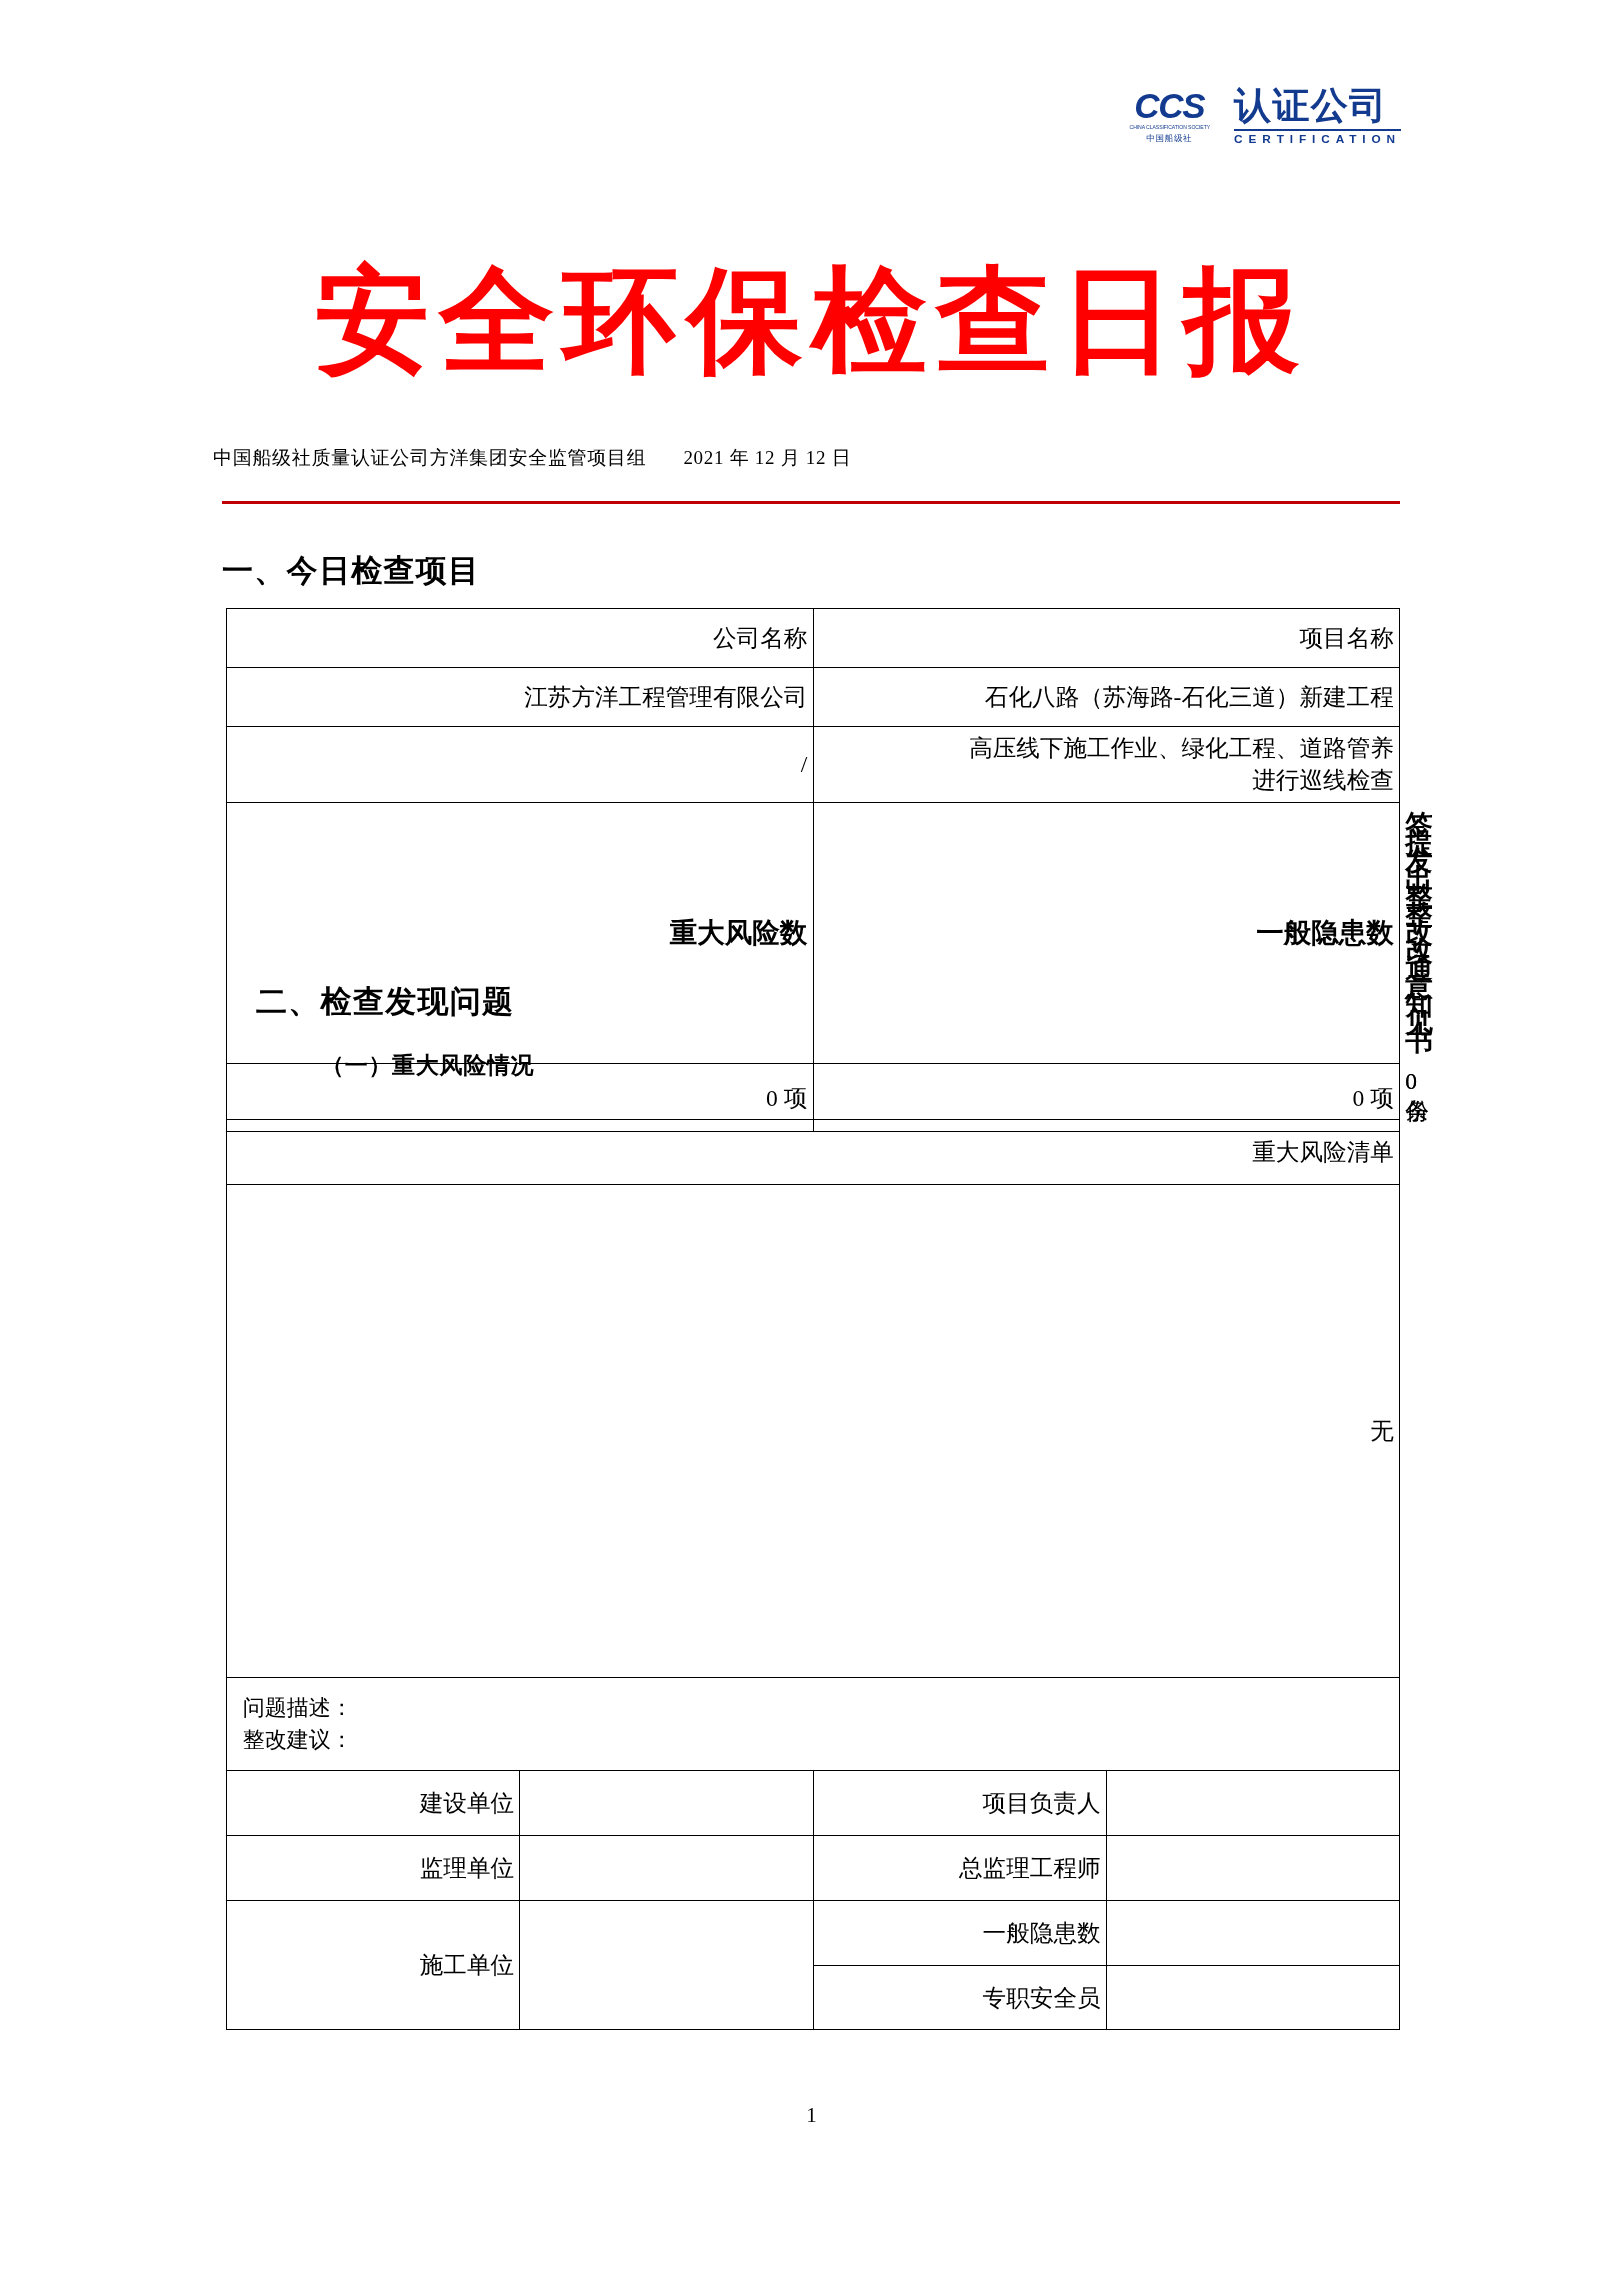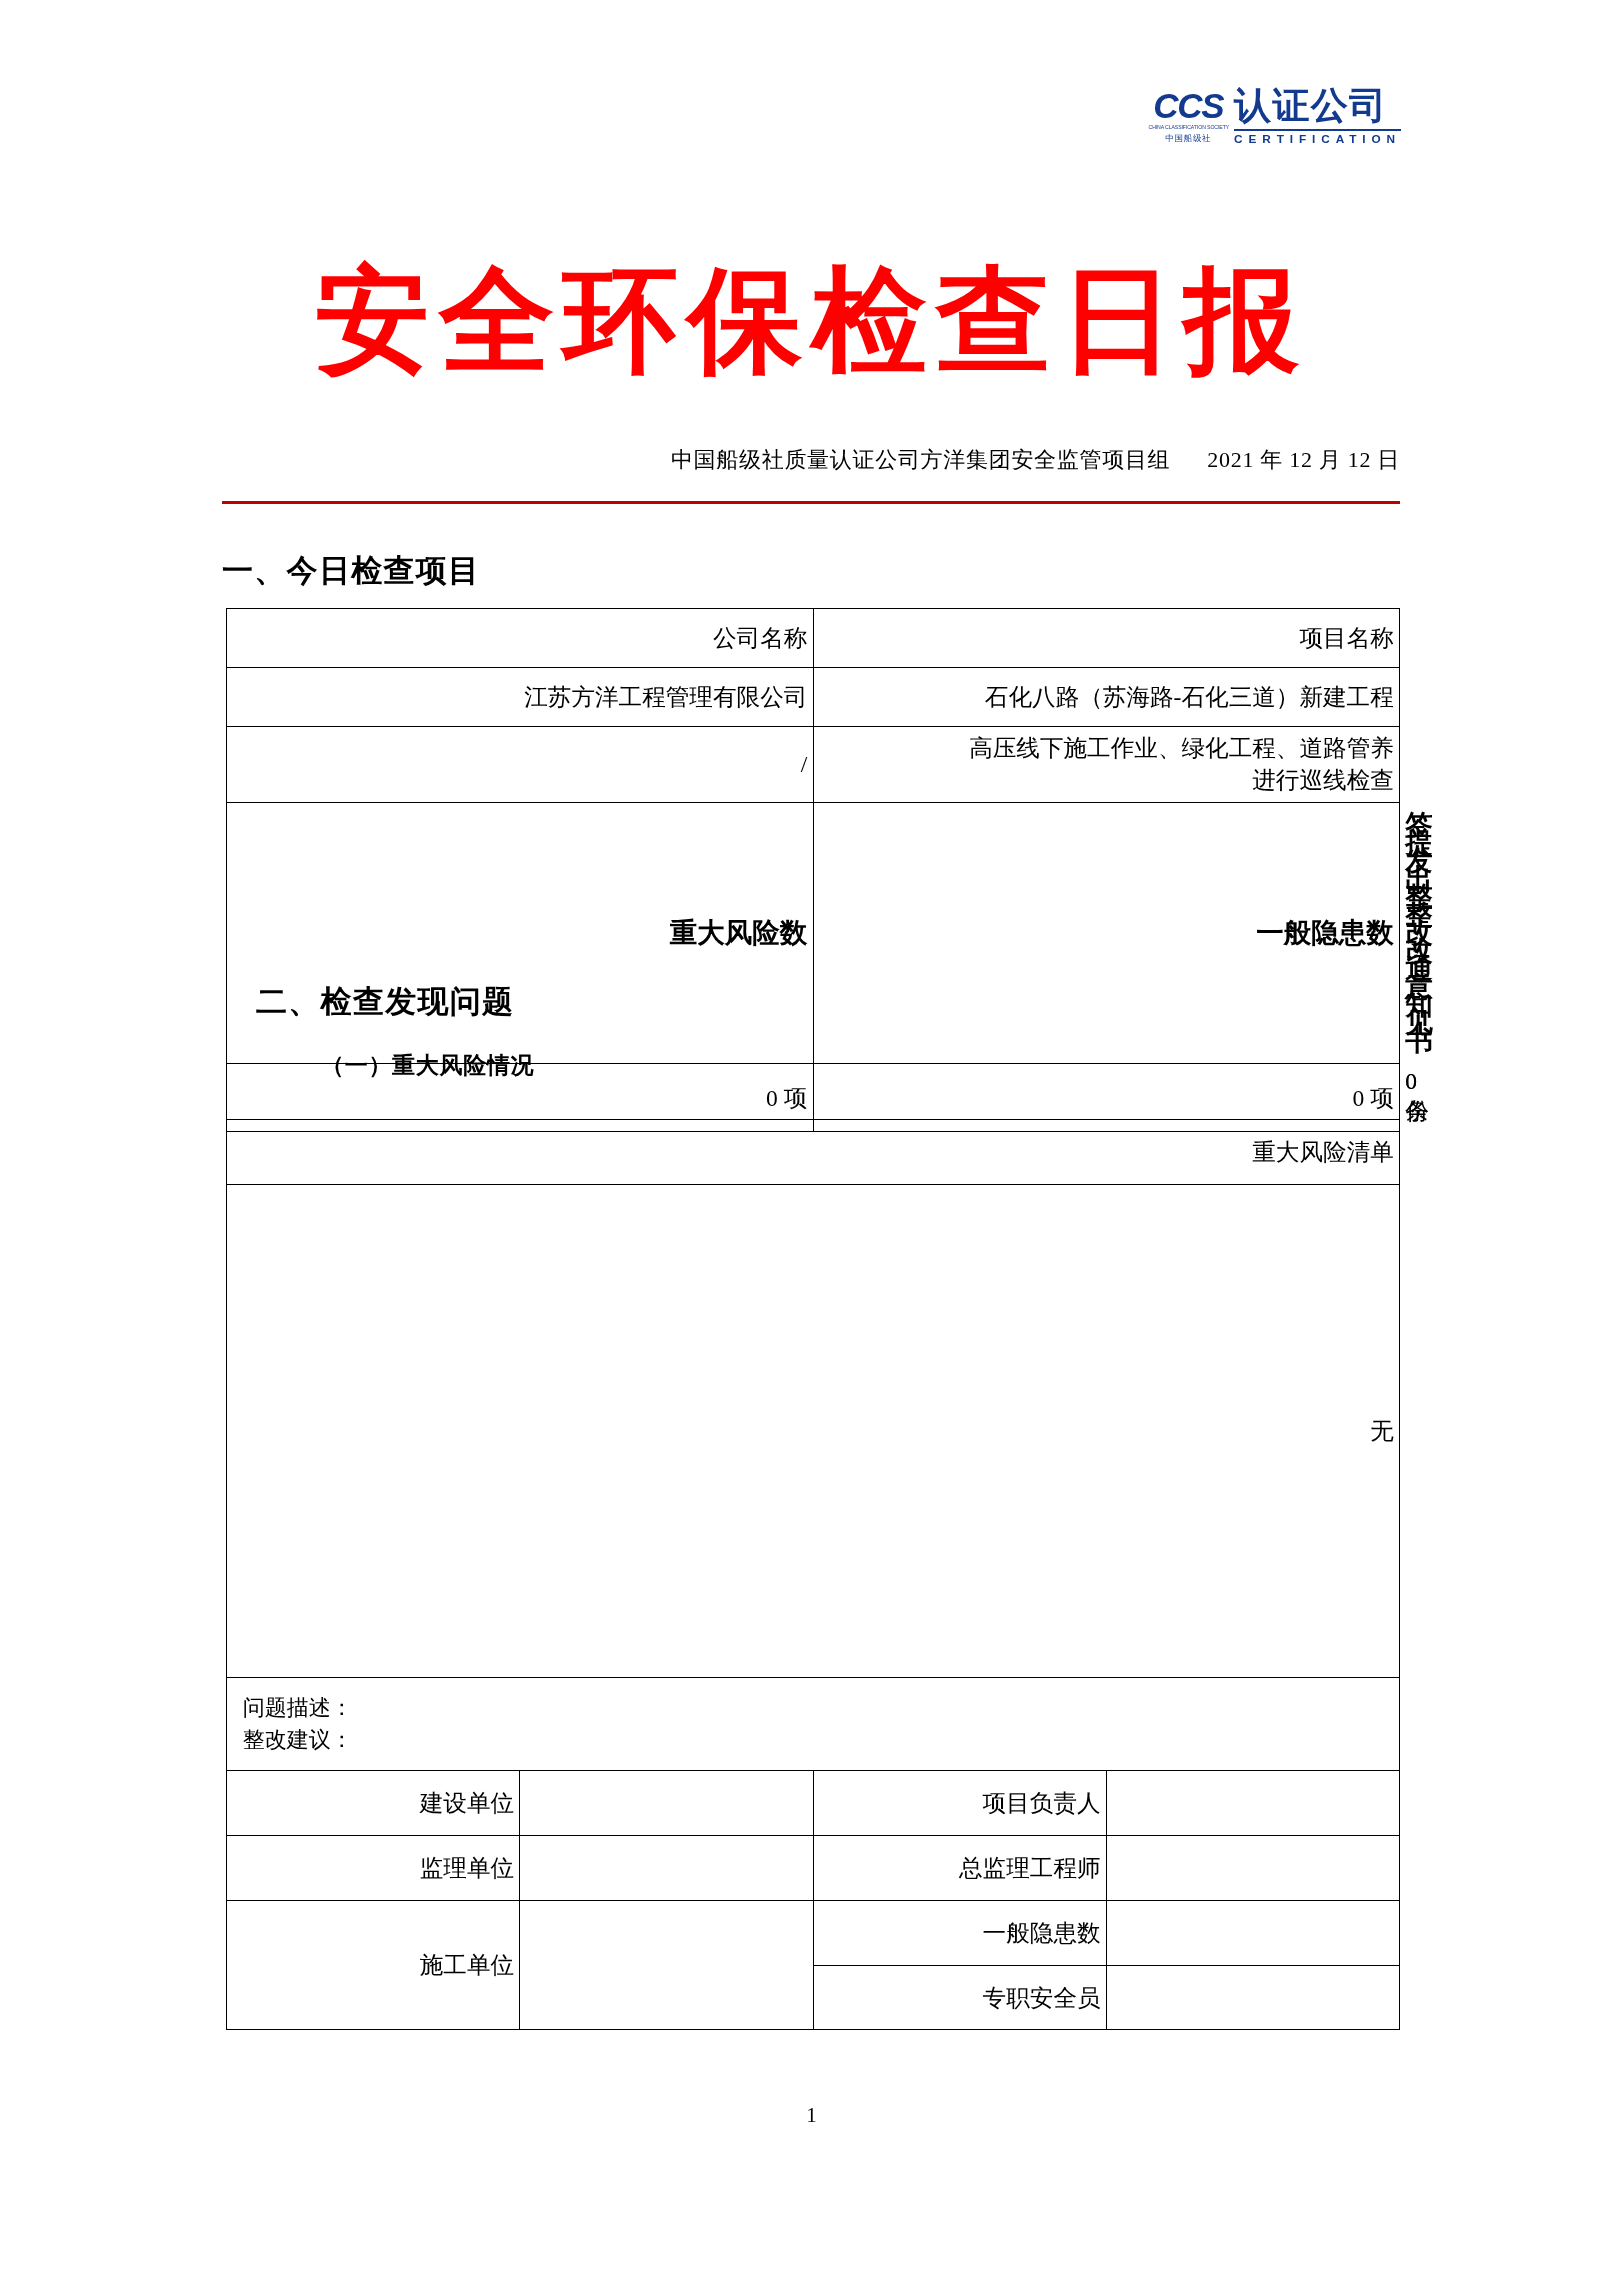--- a/index.html
+++ b/index.html
@@ -27,21 +27,21 @@
   .logo-wrap {
     position: absolute;
     top: 84px;
     right: 222px;
     display: flex;
     align-items: flex-start;
   }
   .logo-box {
     display: flex;
     align-items: center;
-    gap: 2px;
+    gap: 21px;
   }
   .ccs-mark {
     display: flex;
     flex-direction: column;
     align-items: center;
     line-height: 1;
   }
   .ccs-letters {
     font-family: "Liberation Sans", sans-serif;
     font-weight: bold;
@@ -100,24 +100,24 @@
     font-weight: bold;
     font-size: 115px;
     color: #ff0000;
     letter-spacing: 9.2px;
   }
 
   
   .subtitle-row {
     position: absolute;
     top: 445px;
-    left: 222px;
+    left: 213px;
     width: 1178px;
-    text-align: right;
-    font-size: 22px;
+    text-align: left;
+    font-size: 19px;
     letter-spacing: 0.7px;
   }
   .subtitle-row .date {
     margin-left: 37px;
   }
   .red-rule {
     position: absolute;
     top: 501px;
     left: 222px;
     width: 1178px;

